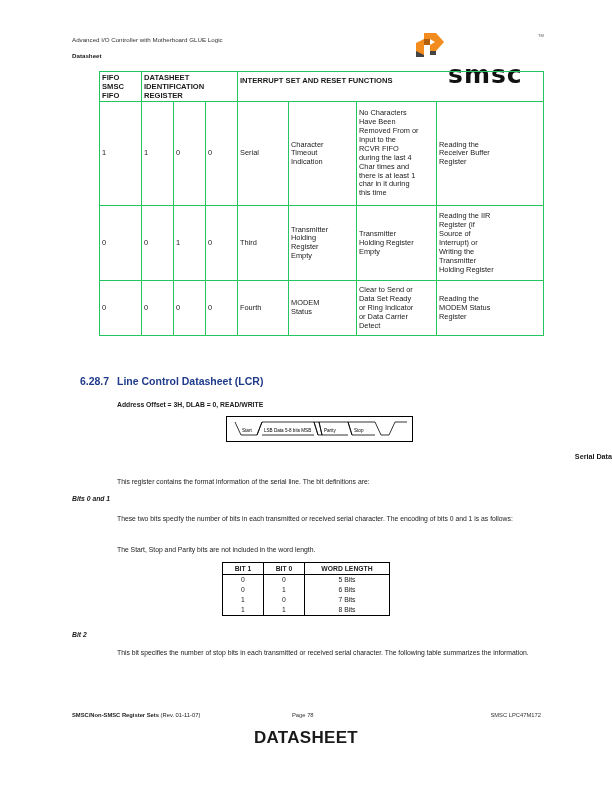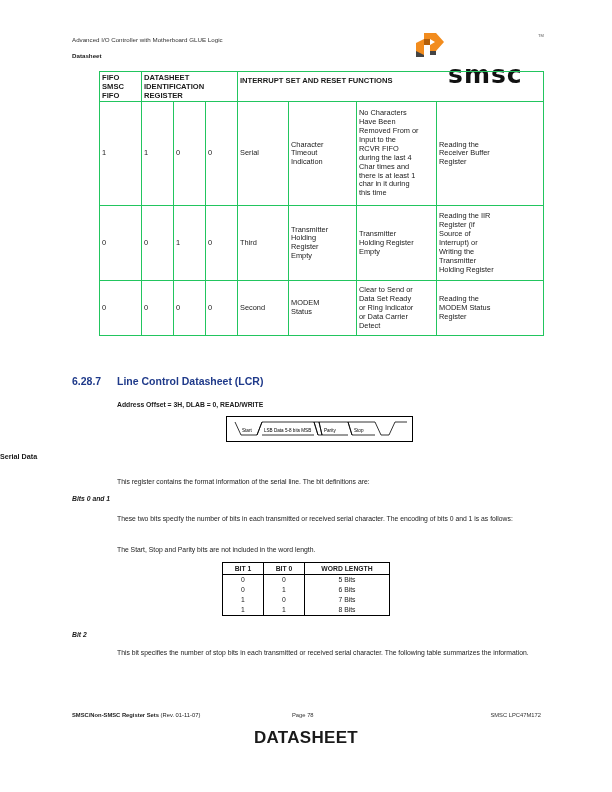--- a/index.html
+++ b/index.html
@@ -18,26 +18,26 @@
   table.iir td, table.iir th { border: 1px solid #22c55e; text-align: left; vertical-align: middle; padding: 1px 2px; }
   table.iir th { font-weight: bold; font-size: 7.6px; }
   .c-fifo { width: 37px; }
   .c-b { width: 27px; }
   .c-pri { width: 46px; }
   .c-type { width: 63px; }
   .c-src { width: 75px; }
   .c-rst { width: 102px; }
 
   .section { left: 72px; top: 375px; font-size: 10.5px; font-weight: bold; color: #1f3a8a; }
-  .section .num { display: inline-block; width: 45px; }
+  .section .num { display: inline-block; width: 45px; text-align: center; }
   .watermark { left: 230px; top: 370px; font-size: 30px; color: #737373; font-family: "DejaVu Serif", serif; letter-spacing: 4px; z-index: -1; }
   .addr { left: 117px; top: 401px; font-size: 6.8px; font-weight: bold; }
 
   .timing { left: 226px; top: 416px; width: 185px; height: 24px; border: 1px solid #000; }
-  .serial-cap { left: 0; width: 612px; top: 452px; text-align: left; font-size: 7.2px; font-weight: bold; }
+  .serial-cap { left: 0; width: 612px; top: 452px; text-align: right; font-size: 7.2px; font-weight: bold; }
 
   .para { font-size: 6.8px; line-height: 9px; color: #222; }
   .p1 { left: 117px; top: 477px; }
   .bits01 { left: 72px; top: 495px; font-size: 6.8px; font-weight: bold; font-style: italic; }
   .p2 { left: 117px; top: 514px; width: 424px; }
   .p3 { left: 117px; top: 545px; }
 
   table.wl { position: absolute; left: 222px; top: 562px; border-collapse: collapse; font-size: 6.8px; }
   table.wl th { font-weight: bold; border: 1px solid #000; padding: 1px 4px; height: 9px; }
   table.wl td { text-align: center; border-left: 1px solid #000; border-right: 1px solid #000; padding: 0 4px; height: 10px; line-height: 10px; }
@@ -101,21 +101,21 @@
     <td>Third</td>
     <td>Transmitter<br>Holding<br>Register<br>Empty</td>
     <td>Transmitter<br>Holding Register<br>Empty</td>
     <td>Reading the IIR<br>Register (if<br>Source of<br>Interrupt) or<br>Writing the<br>Transmitter<br>Holding Register</td>
   </tr>
   <tr style="height:55px">
     <td>0</td>
     <td>0</td>
     <td>0</td>
     <td>0</td>
-    <td>Second</td>
+    <td>Fourth</td>
     <td>MODEM<br>Status</td>
     <td>Clear to Send or<br>Data Set Ready<br>or Ring Indicator<br>or Data Carrier<br>Detect</td>
     <td>Reading the<br>MODEM Status<br>Register</td>
   </tr>
 </tbody>
   </table>
 
 <div class="abs watermark">维库电子市场网</div>
 <div class="abs section">
   <span class="num">6.28.7</span><span>Line Control Datasheet (LCR)</span>

